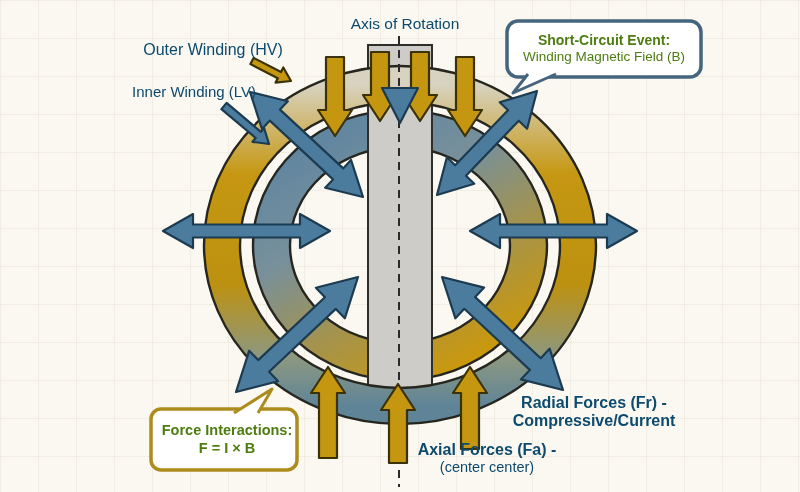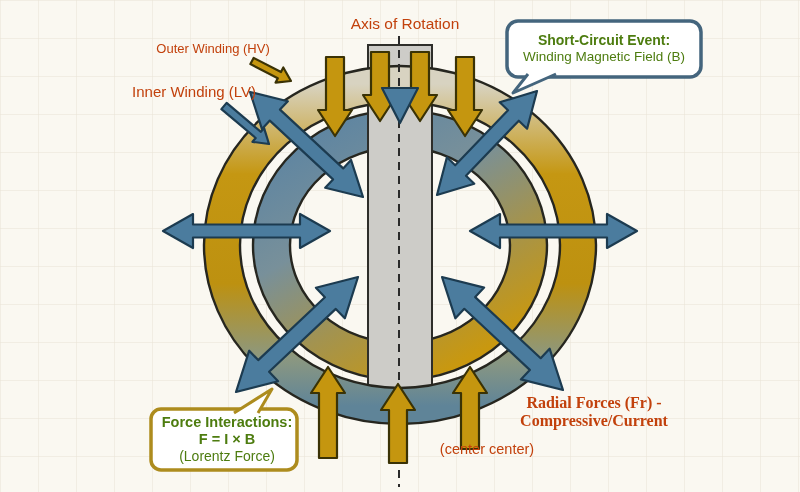--- a/index.html
+++ b/index.html
@@ -1,34 +1,34 @@
 <!DOCTYPE html>
 <html><head>
 <meta charset="utf-8">
 <style>
   html,body{margin:0;padding:0;background:#ffffff;}
   .stage{
     position:relative;width:800px;height:492px;overflow:hidden;
     font-family:"Liberation Sans", sans-serif;color:#1B1B1B;background:#FAF8F1;
   }
   .stage svg{position:absolute;left:0;top:0;}
-  .txt{position:absolute;white-space:nowrap;text-align:center;color:#c2410c;}
+  .txt{position:absolute;white-space:nowrap;text-align:center;color:#0c4a6e;}
   .txt span{display:block;}
   .axis{left:405px;top:15px;transform:translateX(-50%);font-size:15.5px;}
-  .owl{left:213px;top:41px;transform:translateX(-50%);font-size:13px;}
+  .owl{left:213px;top:41px;transform:translateX(-50%);font-size:16px;}
   .iwl{left:194px;top:83px;transform:translateX(-50%);font-size:15px;}
   .callout-text{
     position:absolute;display:flex;flex-direction:column;justify-content:center;
     text-align:center;color:#4d7c0f;
   }
   .sc{left:507px;top:21px;width:194px;height:56px;font-size:13.5px;line-height:1.25;}
   .sc .b{font-weight:bold;font-size:14px;}
   .fc{left:151px;top:409px;width:152px;height:61px;font-size:14px;line-height:1.2;}
   .fc .b{font-weight:bold;font-size:14.5px;}
-  .radial{left:594px;top:394px;transform:translateX(-50%);font-weight:bold;font-size:16px;line-height:1.1;font-family:Liberation Serif, serif;}
+  .radial{left:594px;top:394px;transform:translateX(-50%);font-weight:bold;font-size:16px;line-height:1.1;}
   .axialt{left:487px;top:441px;transform:translateX(-50%);font-size:14.5px;line-height:1.12;}
   .axialt .big{font-size:16px;font-weight:bold;}
 </style>
 </head>
 <body>
 
 <div class="stage">
 
   <svg width="800" height="492" viewBox="0 0 800 492" xmlns="http://www.w3.org/2000/svg">
     <defs>
@@ -105,24 +105,24 @@
   <div class="txt iwl">Inner Winding (LV)</div>
 
   <div class="callout-text sc">
     <span class="b">Short-Circuit Event:</span>
     <span>Winding Magnetic Field (B)</span>
   </div>
 
   <div class="callout-text fc">
     <span class="b">Force Interactions:</span>
     <span class="b">F = I × B</span>
-    <span>(Lorentz Force)</span>
   </div>
 
   <div class="txt radial">
     <span>Radial Forces (Fr) -</span>
     <span>Compressive/Current</span>
   </div>
 
   <div class="txt axialt">
+    <span class="big">Axial Forces (Fa) -</span>
     <span>(center center)</span>
   </div>
 </div>
 
 </body></html>

